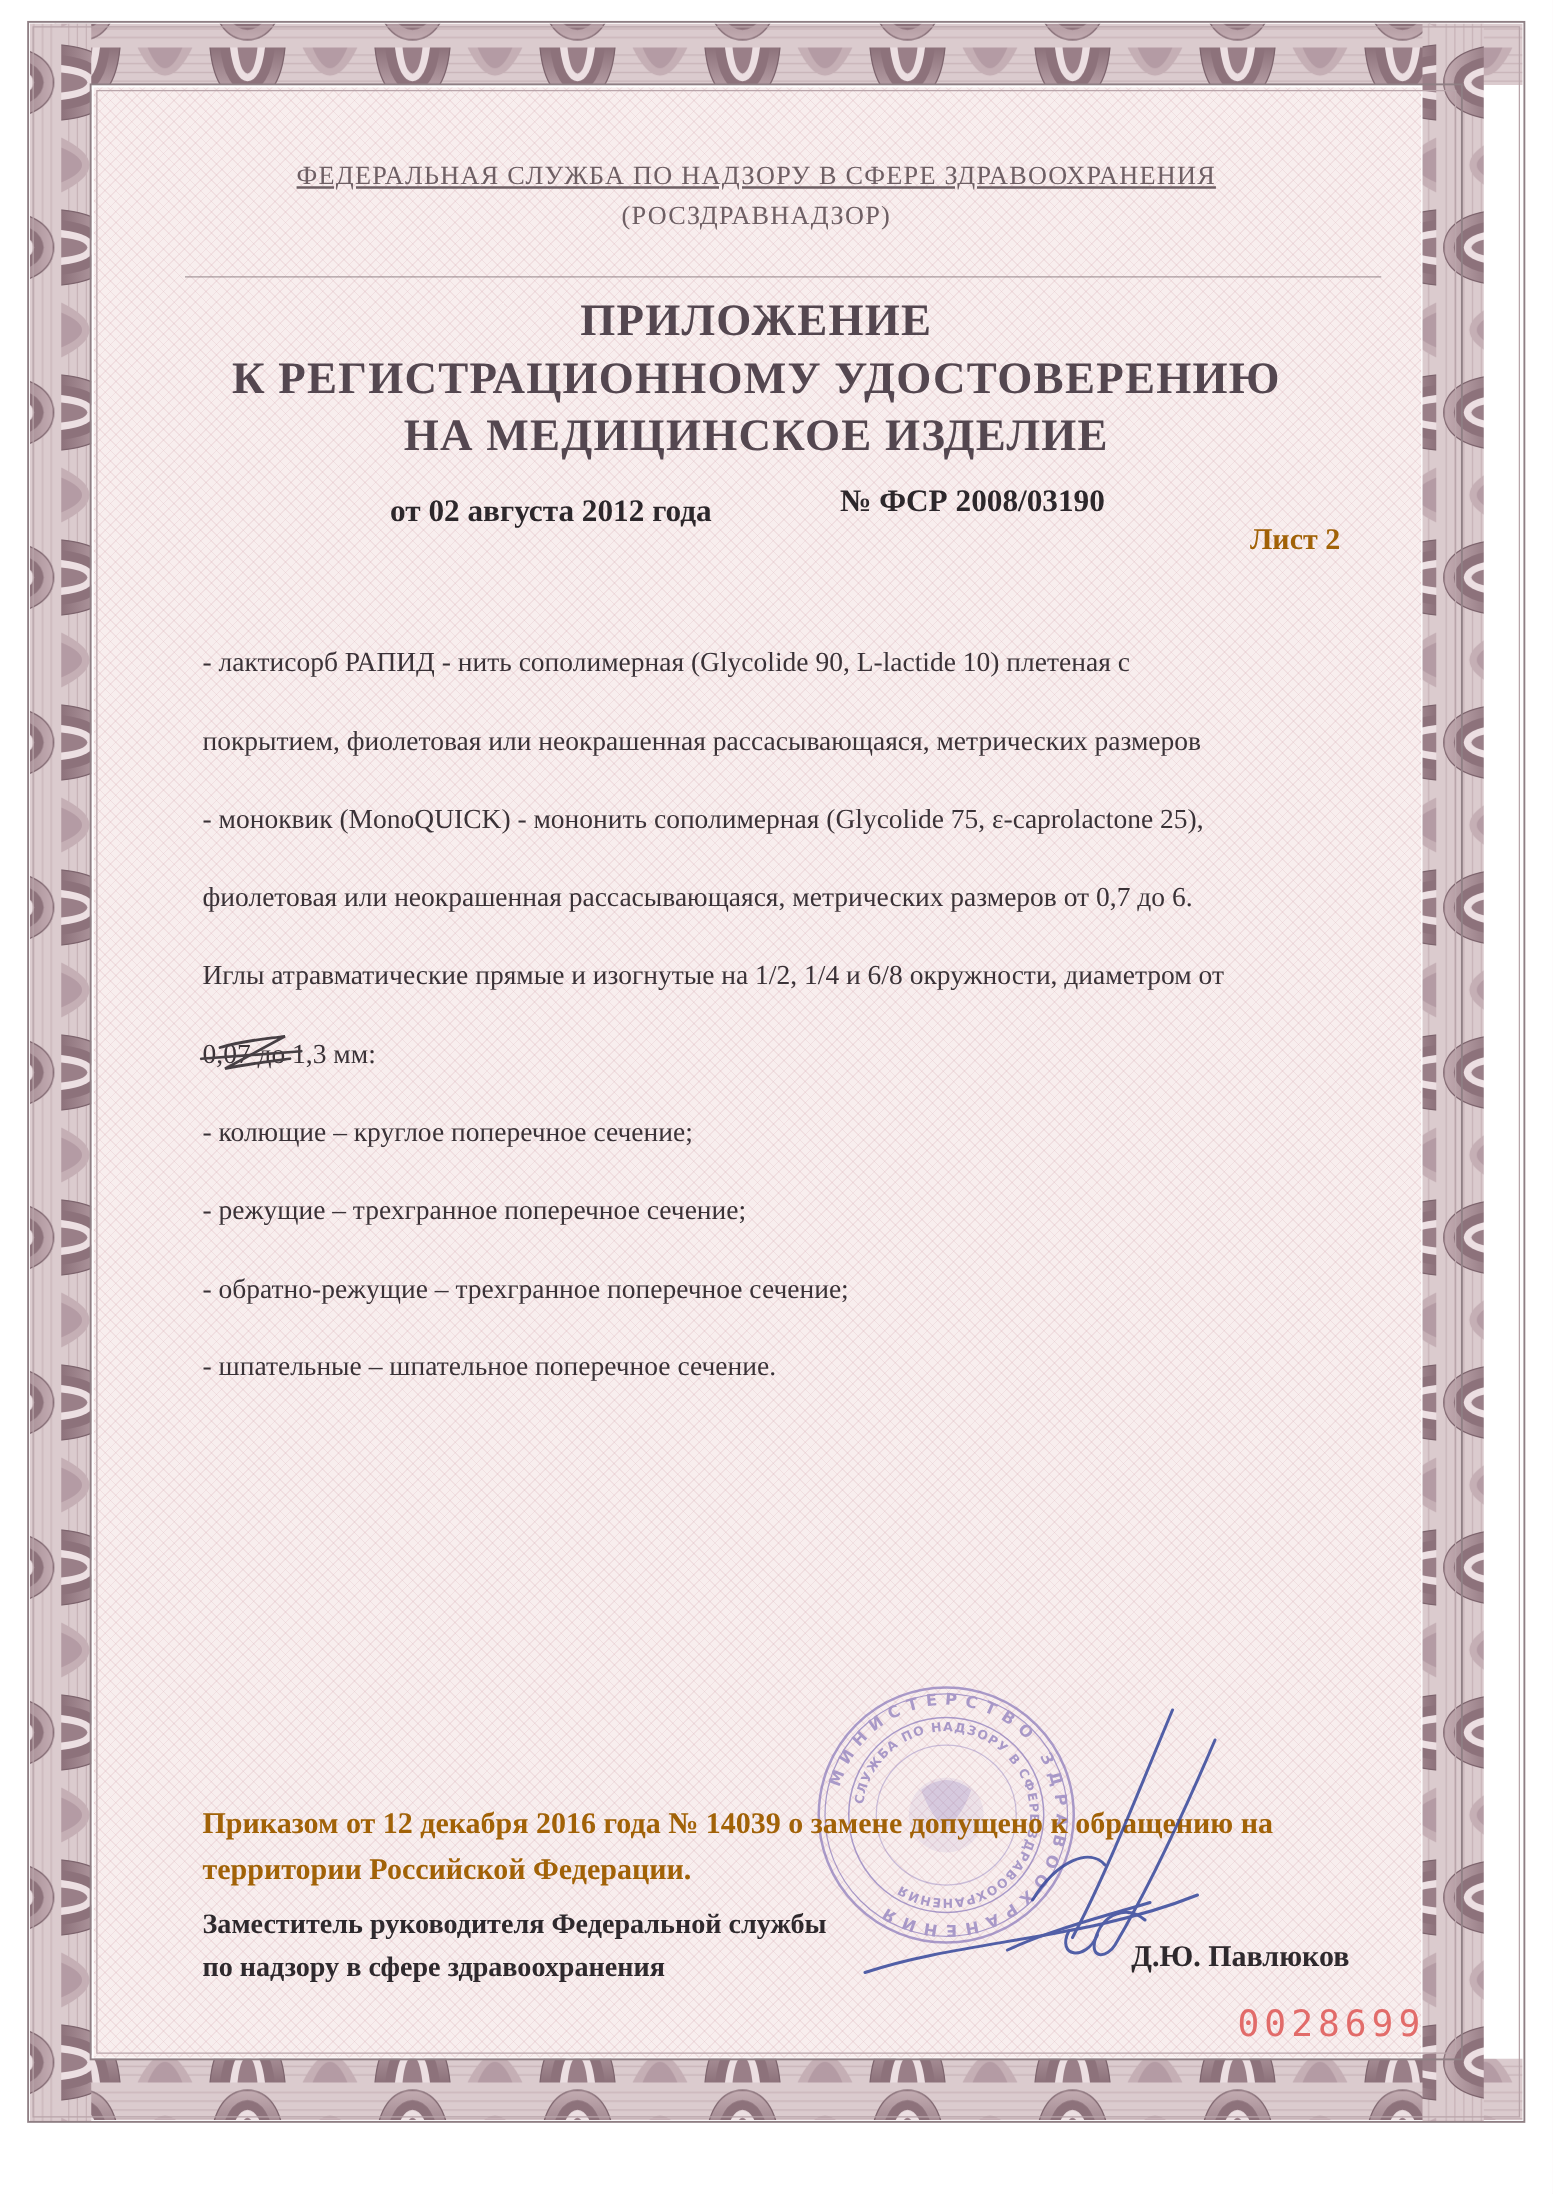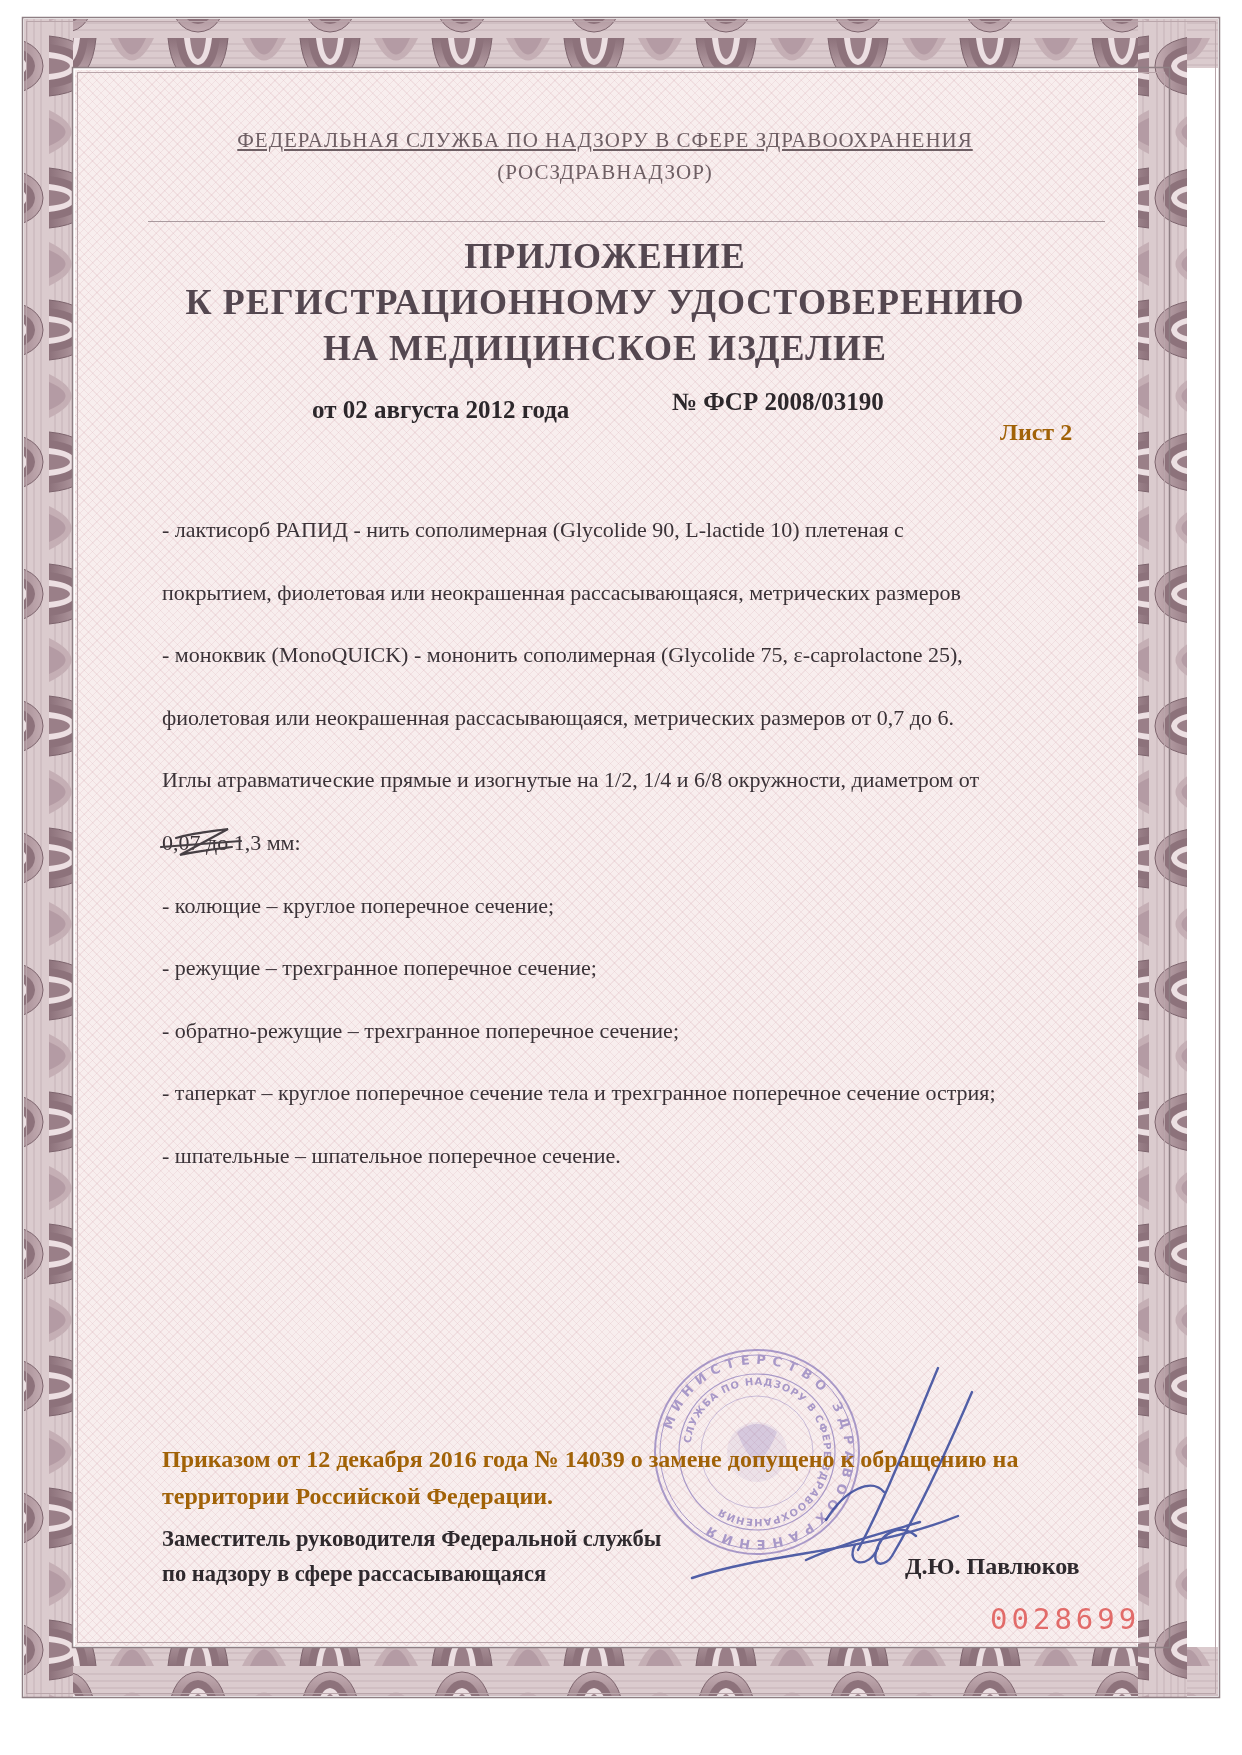--- a/index.html
+++ b/index.html
@@ -142,32 +142,31 @@
     <div class="body-block">
       <div class="body-line">- лактисорб РАПИД - нить сополимерная (Glycolide 90, L-lactide 10) плетеная с</div>
       <div class="body-line">покрытием, фиолетовая или неокрашенная рассасывающаяся, метрических размеров</div>
       <div class="body-line">- моноквик (MonoQUICK) - мононить сополимерная (Glycolide 75, ε-caprolactone 25),</div>
       <div class="body-line">фиолетовая или неокрашенная рассасывающаяся, метрических размеров от 0,7 до 6.</div>
       <div class="body-line">Иглы атравматические прямые и изогнутые на 1/2, 1/4 и 6/8 окружности, диаметром от</div>
       <div class="body-line">0,07 до 1,3 мм:</div>
       <div class="body-line">- колющие – круглое поперечное сечение;</div>
       <div class="body-line">- режущие – трехгранное поперечное сечение;</div>
       <div class="body-line">- обратно-режущие – трехгранное поперечное сечение;</div>
-      <div class="body-line">- таперкат – круглое поперечное сечение тела и трехгранное поперечное сечение острия;</div>
       <div class="body-line">- шпательные – шпательное поперечное сечение.</div>
     </div>
 
     <div class="order-block">
       <div>Приказом от 12 декабря 2016 года № 14039 о замене допущено к обращению на</div>
       <div>территории Российской Федерации.</div>
     </div>
 
     <div class="signer-block">
       <div>Заместитель руководителя Федеральной службы</div>
-      <div>по надзору в сфере рассасывающаяся</div>
+      <div>по надзору в сфере здравоохранения</div>
     </div>
     <div class="signer-name">Д.Ю. Павлюков</div>
 
     <div class="serial">0028699</div>
   </div>
 
   <svg class="sig-layer" width="1242" height="1755">
 
     <g stroke="#463f44" stroke-width="2.2" fill="none" stroke-linecap="round">
       <path d="M176 838 C196 832 214 831 228 829 L180 855 C198 851 216 849 232 847"></path>

